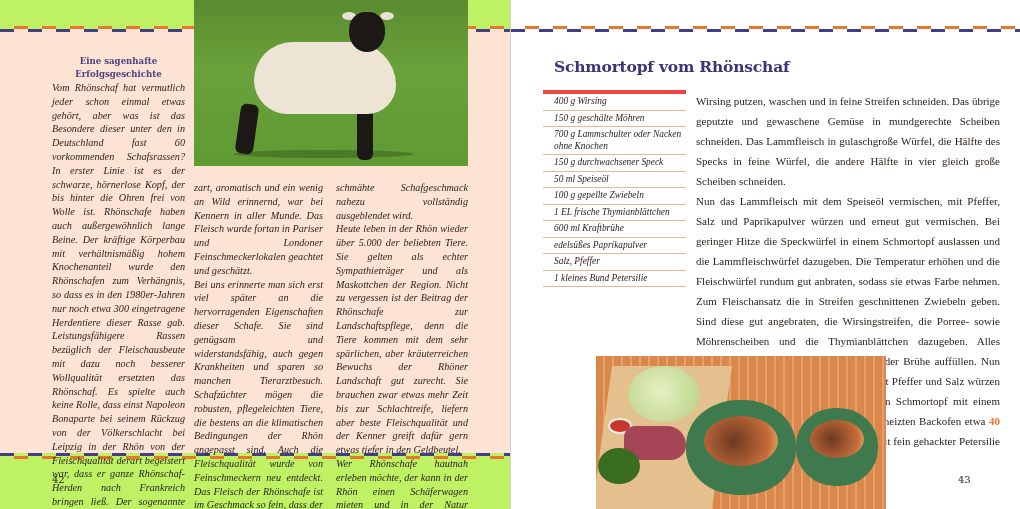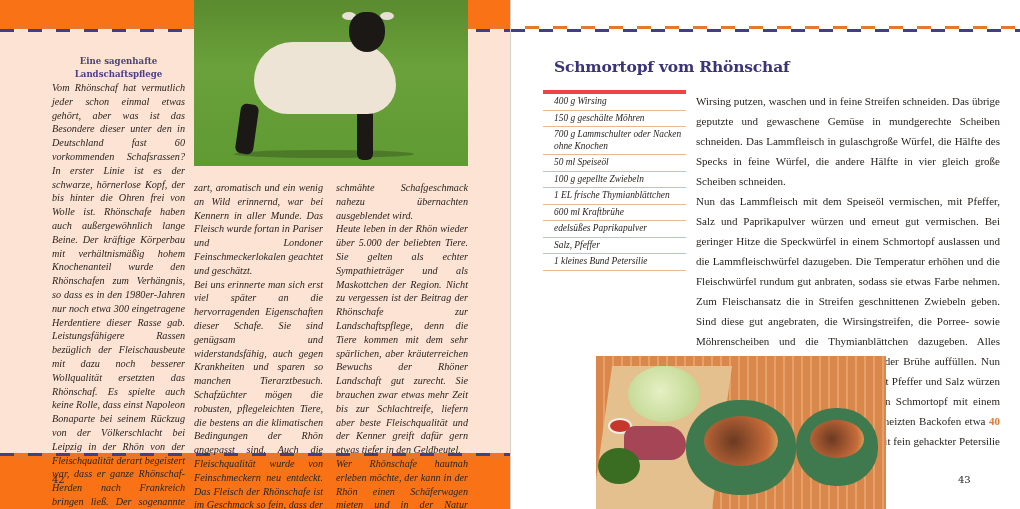--- a/index.html
+++ b/index.html
@@ -1,19 +1,19 @@
 <!DOCTYPE html>
 <html><head>
 <meta charset="utf-8">
 <style>
   html, body { margin:0; padding:0; }
   body { width:1020px; height:509px; position:relative; background:#ffffff; overflow:hidden;
          font-family:"DejaVu Serif", serif; color:#2a2420; }
   .page { position:absolute; top:0; height:509px; }
-  .page-left { left:0; width:510px; background:#f97316; }
+  .page-left { left:0; width:510px; background:#bef264; }
   .page-right { left:511px; width:507px; background:#ffffff; }
   .gutter { position:absolute; left:510px; top:0; width:1px; height:509px; background:#d6d2cf; }
 
   .peach-band { position:absolute; left:0; top:29px; width:510px; height:424px; background:#fde3d3; }
 
   .dashline { position:absolute; height:6px; }
   .dashline .blue { position:absolute; left:0; right:0; top:3px; height:3px;
      background:repeating-linear-gradient(90deg,#433f86 0 14px, transparent 14px 28px); }
   .dashline .orange { position:absolute; left:0; right:0; top:0; height:3px;
      background:repeating-linear-gradient(90deg,transparent 0 14px,#e4782c 14px 28px); }
@@ -89,32 +89,32 @@
     <div class="leg1"></div>
       <div class="leg2"></div>
     <div class="body"></div>
     <div class="ear-l"></div>
       <div class="ear-r"></div>
     <div class="head"></div>
   </div>
 
   <div class="sidebar-heading">
     <div>Eine sagenhafte</div>
-    <div>Landschaftspflege</div>
+    <div>Erfolgsgeschichte</div>
   </div>
 
   <div class="column col1">
     <p>Vom Rhönschaf hat vermutlich jeder schon einmal etwas gehört, aber was ist das Besondere dieser unter den in Deutschland fast 60 vorkommenden Schafsrassen? In erster Linie ist es der schwarze, hörnerlose Kopf, der bis hinter die Ohren frei von Wolle ist. Rhönschafe haben auch außergewöhnlich lange Beine. Der kräftige Körperbau mit verhältnismäßig hohem Knochenanteil wurde den Rhönschafen zum Verhängnis, so dass es in den 1980er-Jahren nur noch etwa 300 eingetragene Herdentiere dieser Rasse gab. Leistungsfähigere Rassen bezüglich der Fleischausbeute mit dazu noch besserer Wollqualität ersetzten das Rhönschaf. Es spielte auch keine Rolle, dass einst Napoleon Bonaparte bei seinem Rückzug von der Völkerschlacht bei Leipzig in der Rhön von der Fleischqualität derart begeistert war, dass er ganze Rhönschaf-Herden nach Frankreich bringen ließ. Der sogenannte Geschmack „Mouton de la reine“ vom königlichen Schaf der Rhön,</p>
   </div>
   <div class="column col2">
     <p>zart, aromatisch und ein wenig an Wild erinnernd, war bei Kennern in aller Munde. Das Fleisch wurde fortan in Pariser und Londoner Feinschmeckerlokalen geachtet und geschätzt.</p>
     <p>Bei uns erinnerte man sich erst viel später an die hervorragenden Eigenschaften dieser Schafe. Sie sind genügsam und widerstandsfähig, auch gegen Krankheiten und sparen so manchen Tierarztbesuch. Schafzüchter mögen die robusten, pflegeleichten Tiere, die bestens an die klimatischen Bedingungen der Rhön angepasst sind. Auch die Fleischqualität wurde von Feinschmeckern neu entdeckt. Das Fleisch der Rhönschafe ist im Geschmack so fein, dass der oft ver-</p>
   </div>
   <div class="column col3">
-    <p>schmähte Schafgeschmack nahezu übernachten ausgeblendet wird.</p>
+    <p>schmähte Schafgeschmack nahezu vollständig ausgeblendet wird.</p>
     <p>Heute leben in der Rhön wieder über 5.000 der beliebten Tiere. Sie gelten als echter Sympathieträger und als Maskottchen der Region. Nicht zu vergessen ist der Beitrag der Rhönschafe zur Landschaftspflege, denn die Tiere kommen mit dem sehr spärlichen, aber kräuterreichen Bewuchs der Rhöner Landschaft gut zurecht. Sie brauchen zwar etwas mehr Zeit bis zur Schlachtreife, liefern aber beste Fleischqualität und der Kenner greift dafür gern etwas tiefer in den Geldbeutel.</p>
     <p>Wer Rhönschafe hautnah erleben möchte, der kann in der Rhön einen Schäferwagen mieten und in der Natur übernachten.</p>
   </div>
 
   <div class="page-number pn-left">42</div>
 </div>
 
 <div class="gutter"></div>
 
 <div class="page page-right">
@@ -125,20 +125,21 @@
     <div class="blue"></div>
     <div class="orange"></div>
   </div>
 
 <div class="recipe-title">Schmortopf vom Rhönschaf</div>
 
 <ul class="ingredients">
   <li>400 g Wirsing</li>
   <li>150 g geschälte Möhren</li>
   <li>700 g Lammschulter oder Nacken ohne Knochen</li>
+  <li>150 g durchwachsener Speck</li>
   <li>50 ml Speiseöl</li>
   <li>100 g gepellte Zwiebeln</li>
   <li>1 EL frische Thymianblättchen</li>
   <li>600 ml Kraftbrühe</li>
   <li>edelsüßes Paprikapulver</li>
   <li>Salz, Pfeffer</li>
   <li>1 kleines Bund Petersilie</li>
 </ul>
 
 <div class="instructions">

